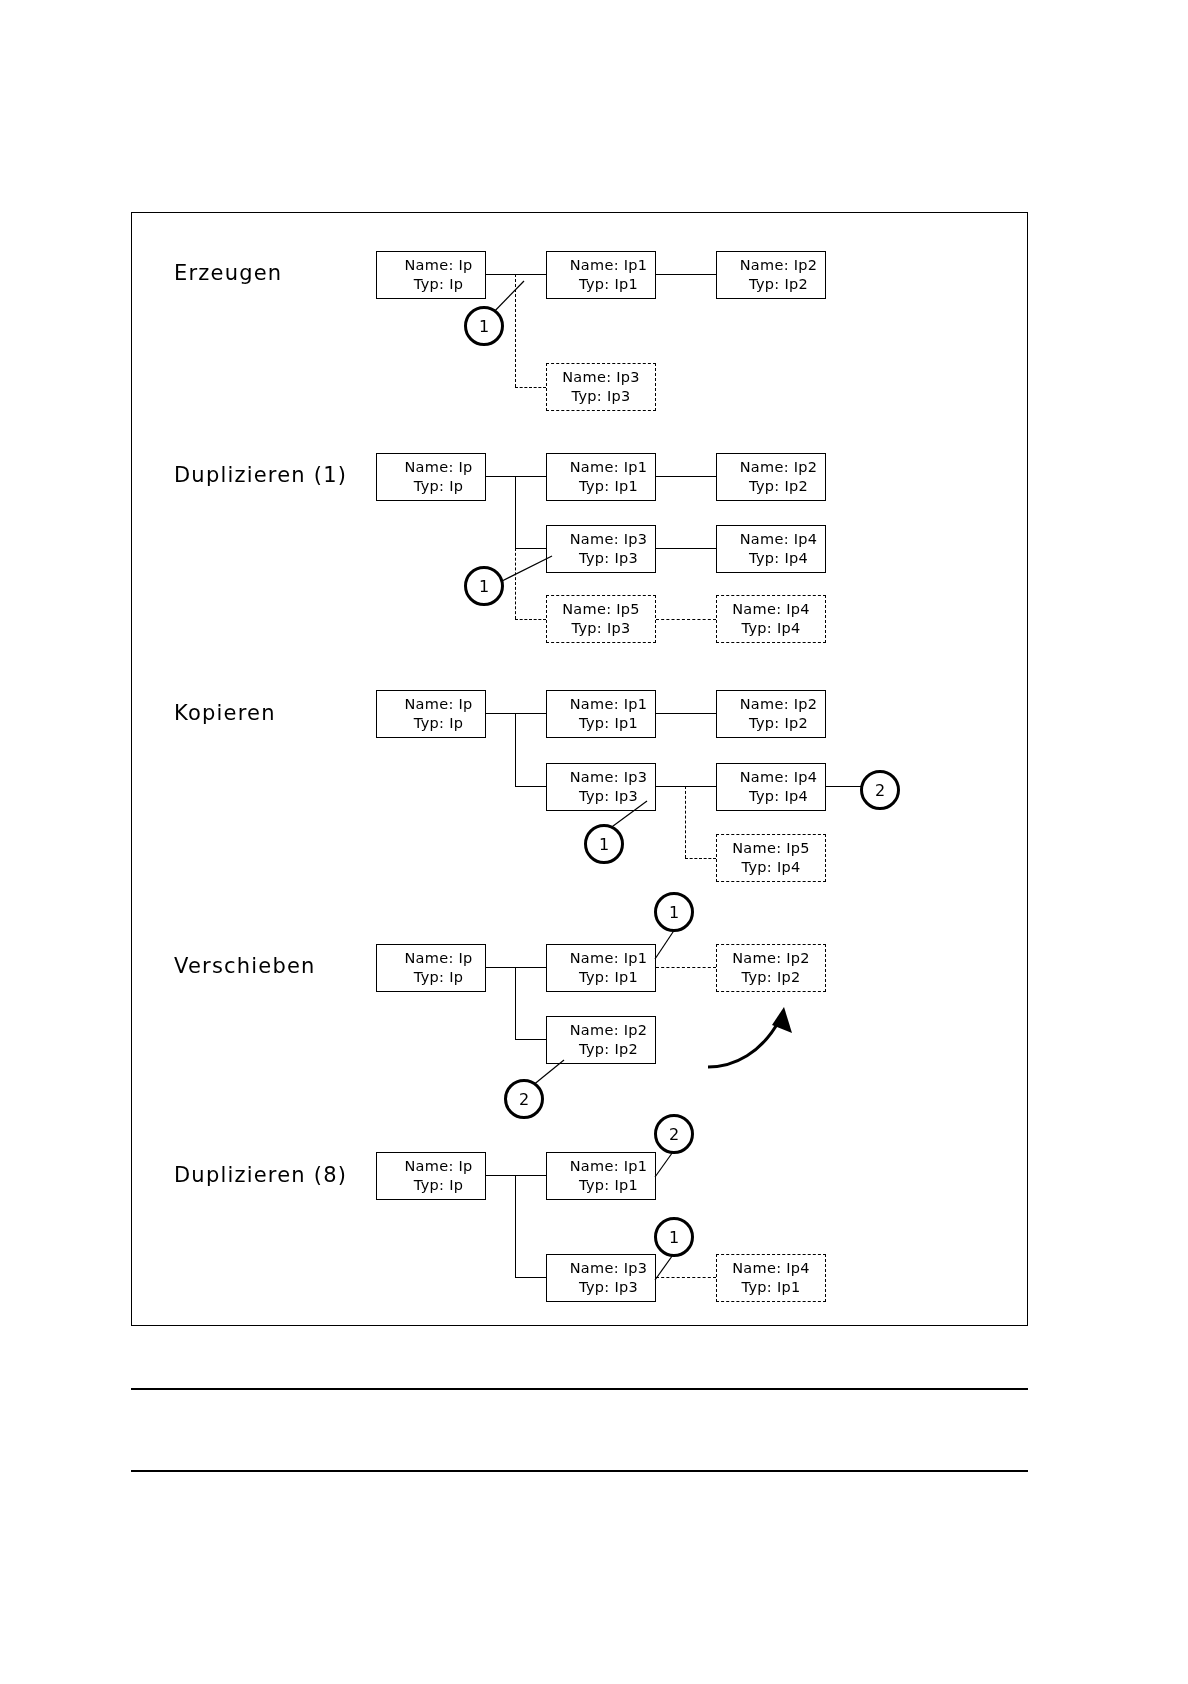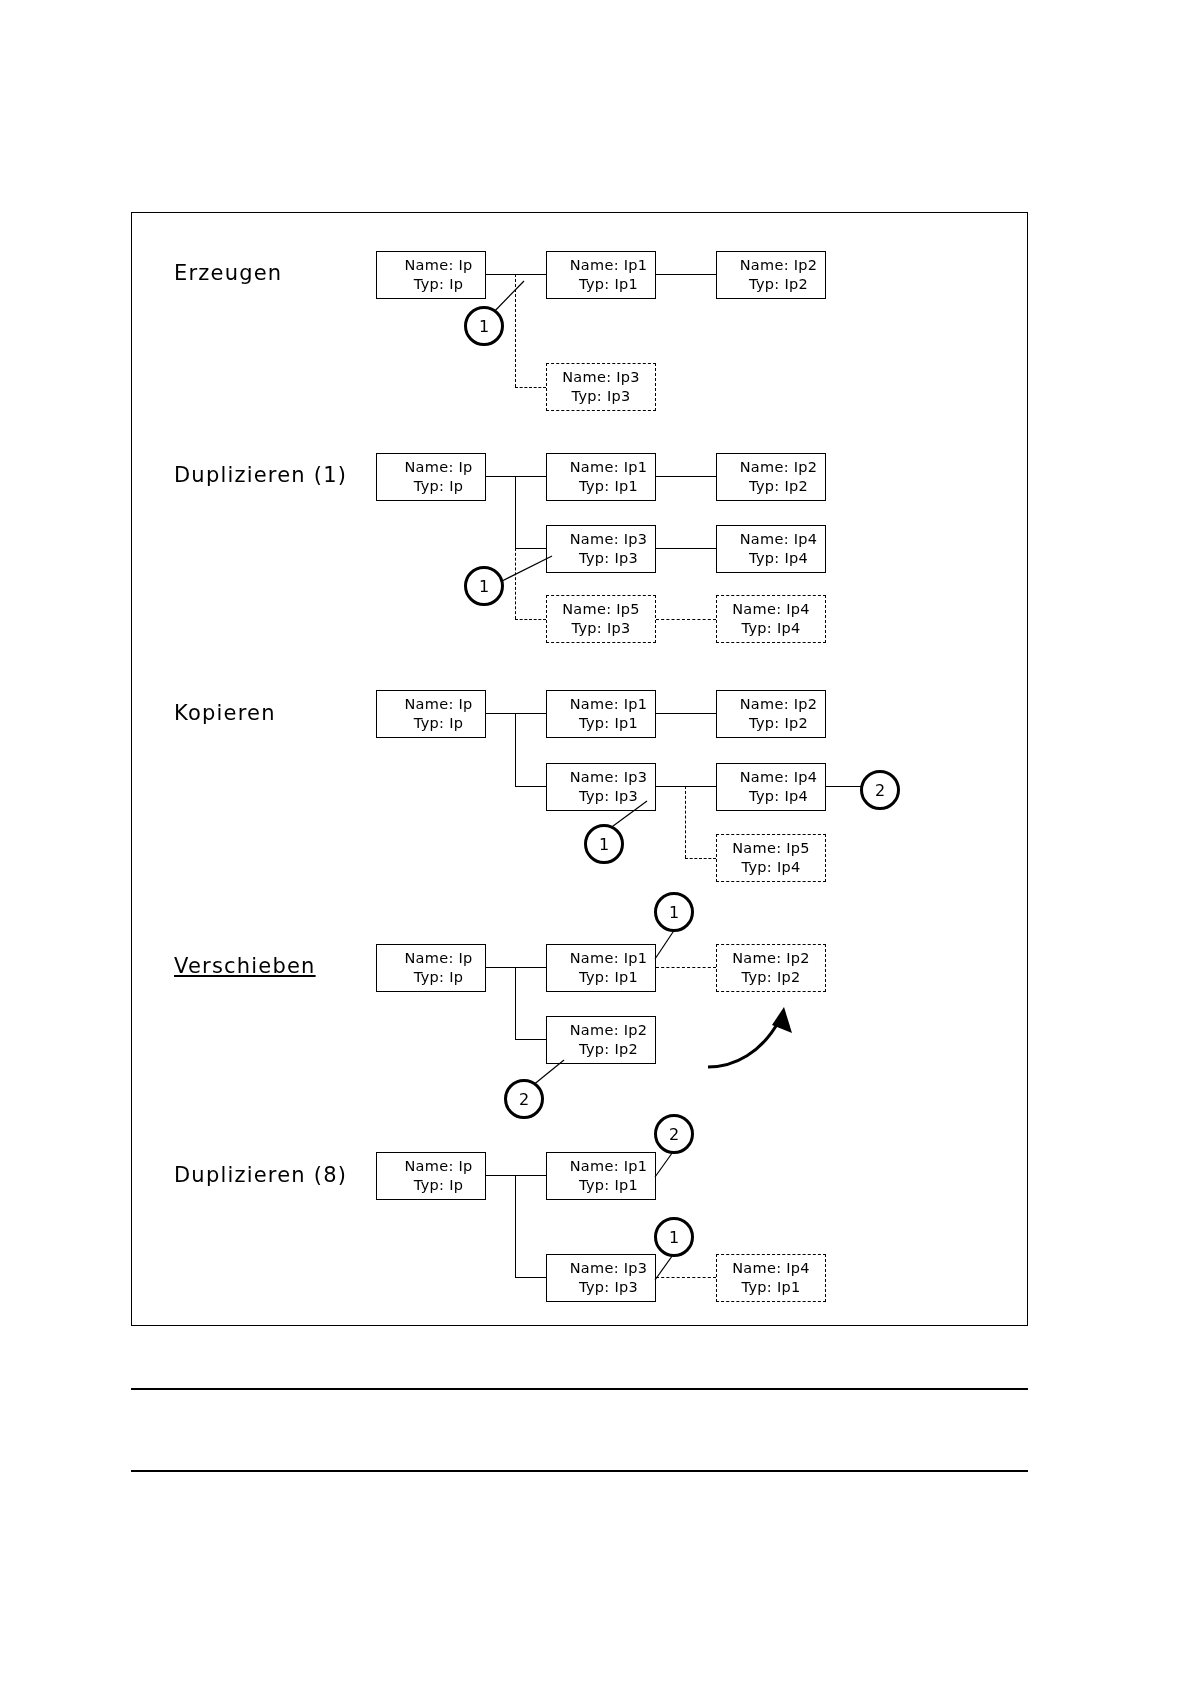--- a/index.html
+++ b/index.html
@@ -232,21 +232,21 @@
     <div class="callout" style="left:728px; top:557px;">
       <span>2</span>
     </div>
     <div class="callout" style="left:452px; top:611px;">
       <span>1</span>
     </div>
     <svg class="leader" style="left:455px; top:586px; width:80px; height:40px;">
       <line x1="22" y1="30" x2="60" y2="2" stroke="#000" stroke-width="1.2"></line>
     </svg>
 
-    <div class="section-label" style="left:42px; top:741px;text-decoration:underline;">Verschieben</div>
+    <div class="section-label" style="left:42px; top:741px;">Verschieben</div>
 
     <div class="node solid" style="left:244px; top:731px;">
       <span class="ln">Name: Ip</span>
       <span class="ln">Typ: Ip</span>
     </div>
     <div class="node solid" style="left:414px; top:731px;">
       <span class="ln">Name: Ip1</span>
       <span class="ln">Typ: Ip1</span>
     </div>
     <div class="node dashed" style="left:584px; top:731px;">

